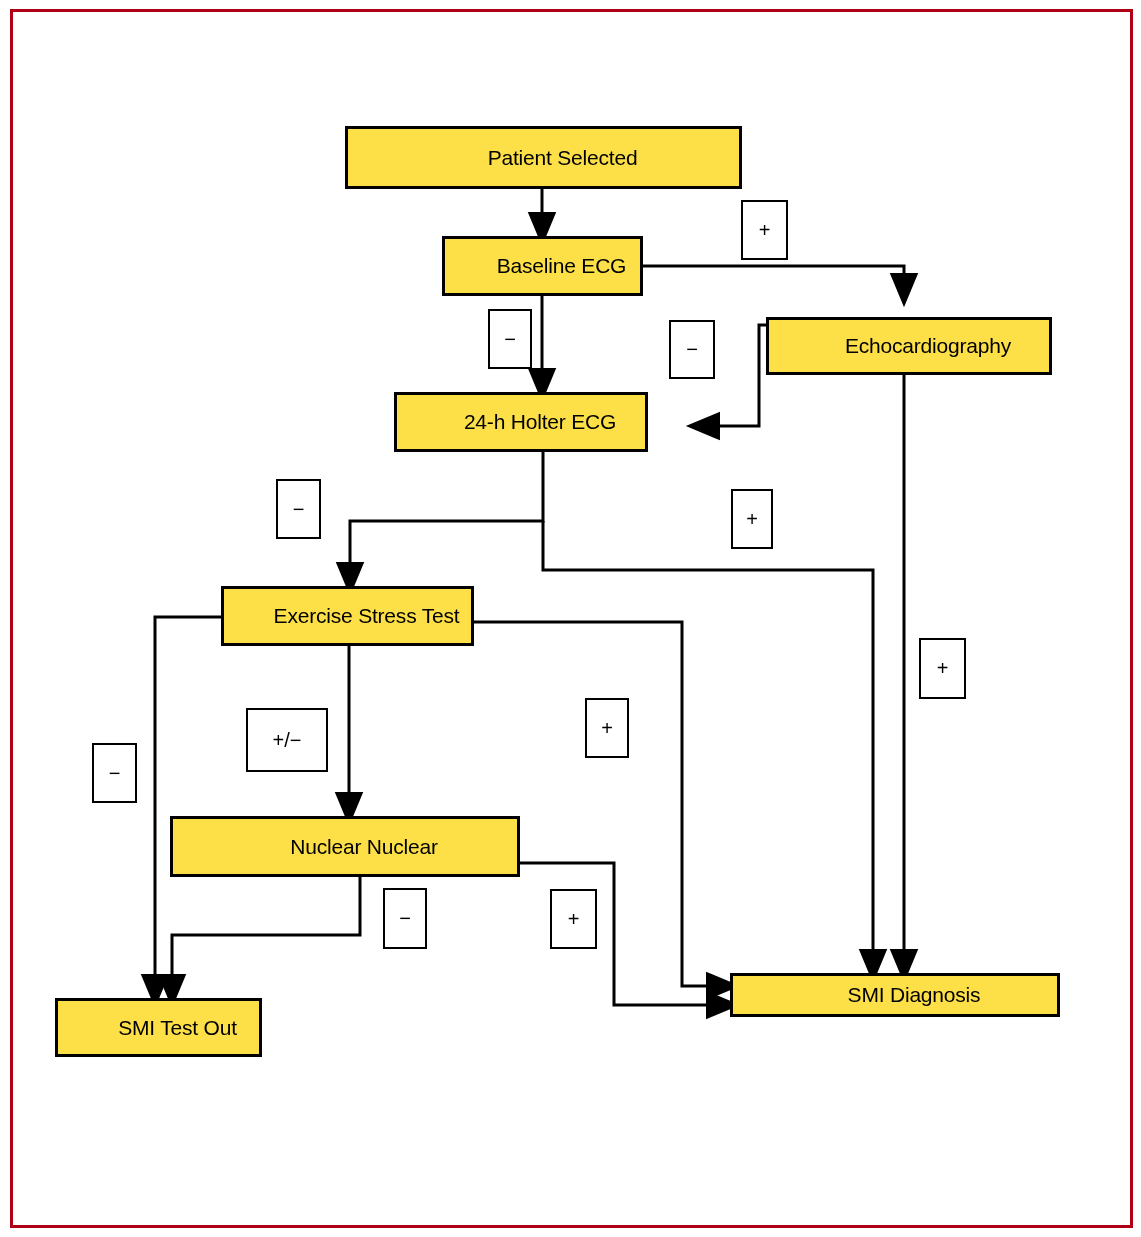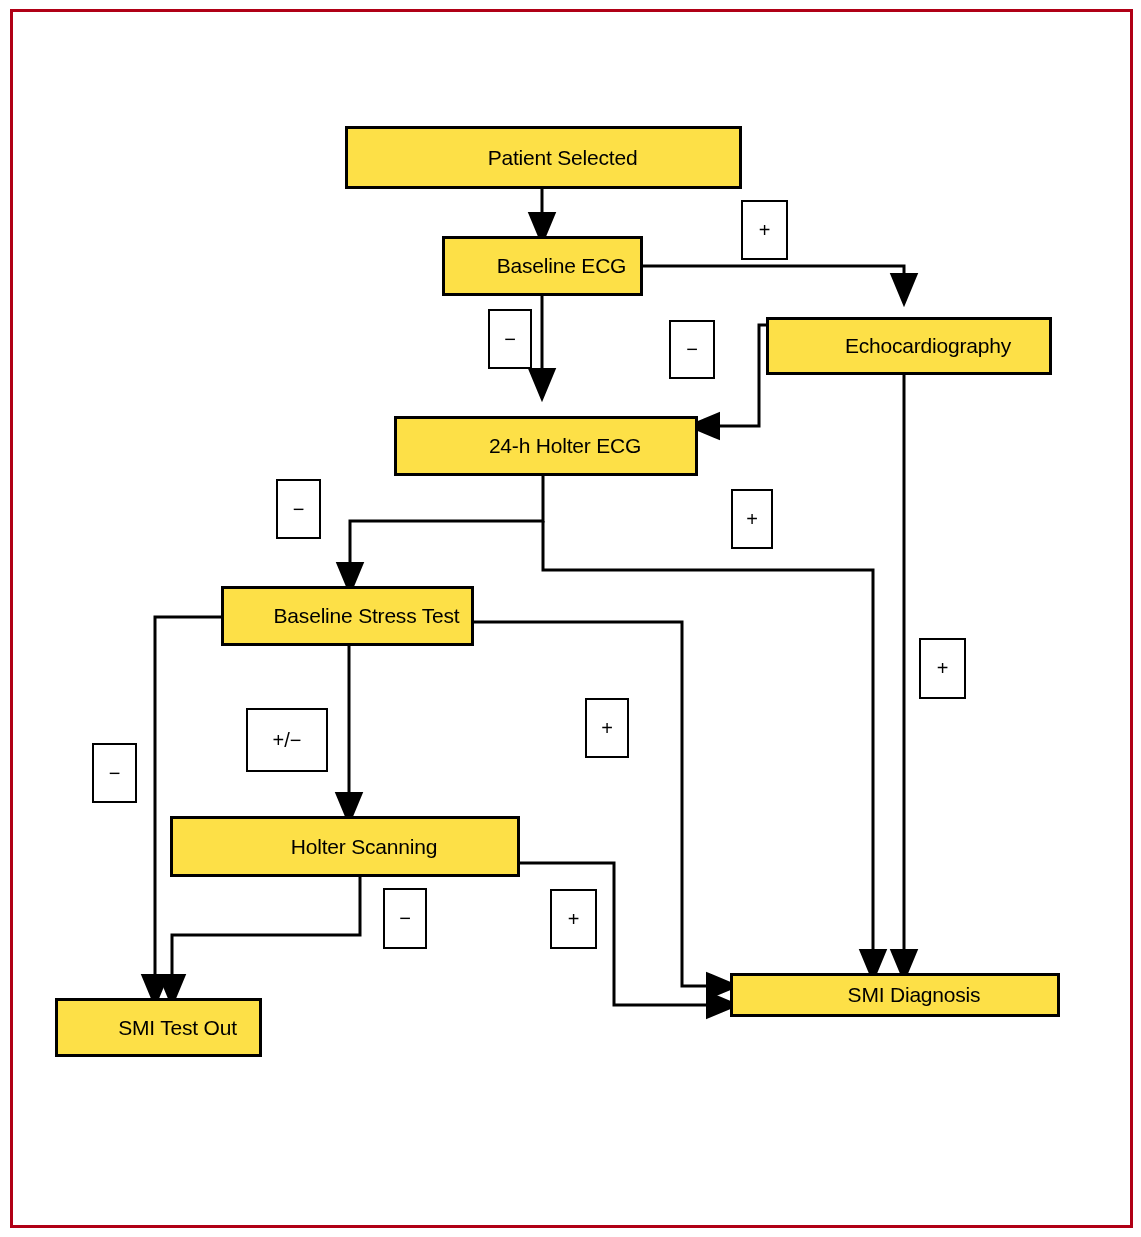--- a/index.html
+++ b/index.html
@@ -82,30 +82,30 @@
   </div>
 
   <div class="node" style="left:442px;top:236px;width:201px;height:60px;">
     <span>Baseline ECG</span>
   </div>
 
   <div class="node" style="left:766px;top:297px;width:286px;height:58px;margin-top:20px;">
     <span>Echocardiography</span>
   </div>
 
-  <div class="node" style="left:394px;top:392px;width:304px;height:60px;margin-top:24px;">
+  <div class="node" style="left:394px;top:392px;width:254px;height:60px;">
     <span>24-h Holter ECG</span>
   </div>
 
   <div class="node" style="left:221px;top:586px;width:253px;height:60px;">
-    <span>Baseline Stress Test</span>
+    <span>Exercise Stress Test</span>
   </div>
 
   <div class="node" style="left:170px;top:816px;width:350px;height:61px;">
-    <span>Holter Scanning</span>
+    <span>Nuclear Nuclear</span>
   </div>
 
   <div class="node" style="left:55px;top:998px;width:207px;height:59px;">
     <span>SMI Test Out</span>
   </div>
 
   <div class="node" style="left:730px;top:973px;width:330px;height:44px;">
     <span>SMI Diagnosis</span>
   </div>
 

